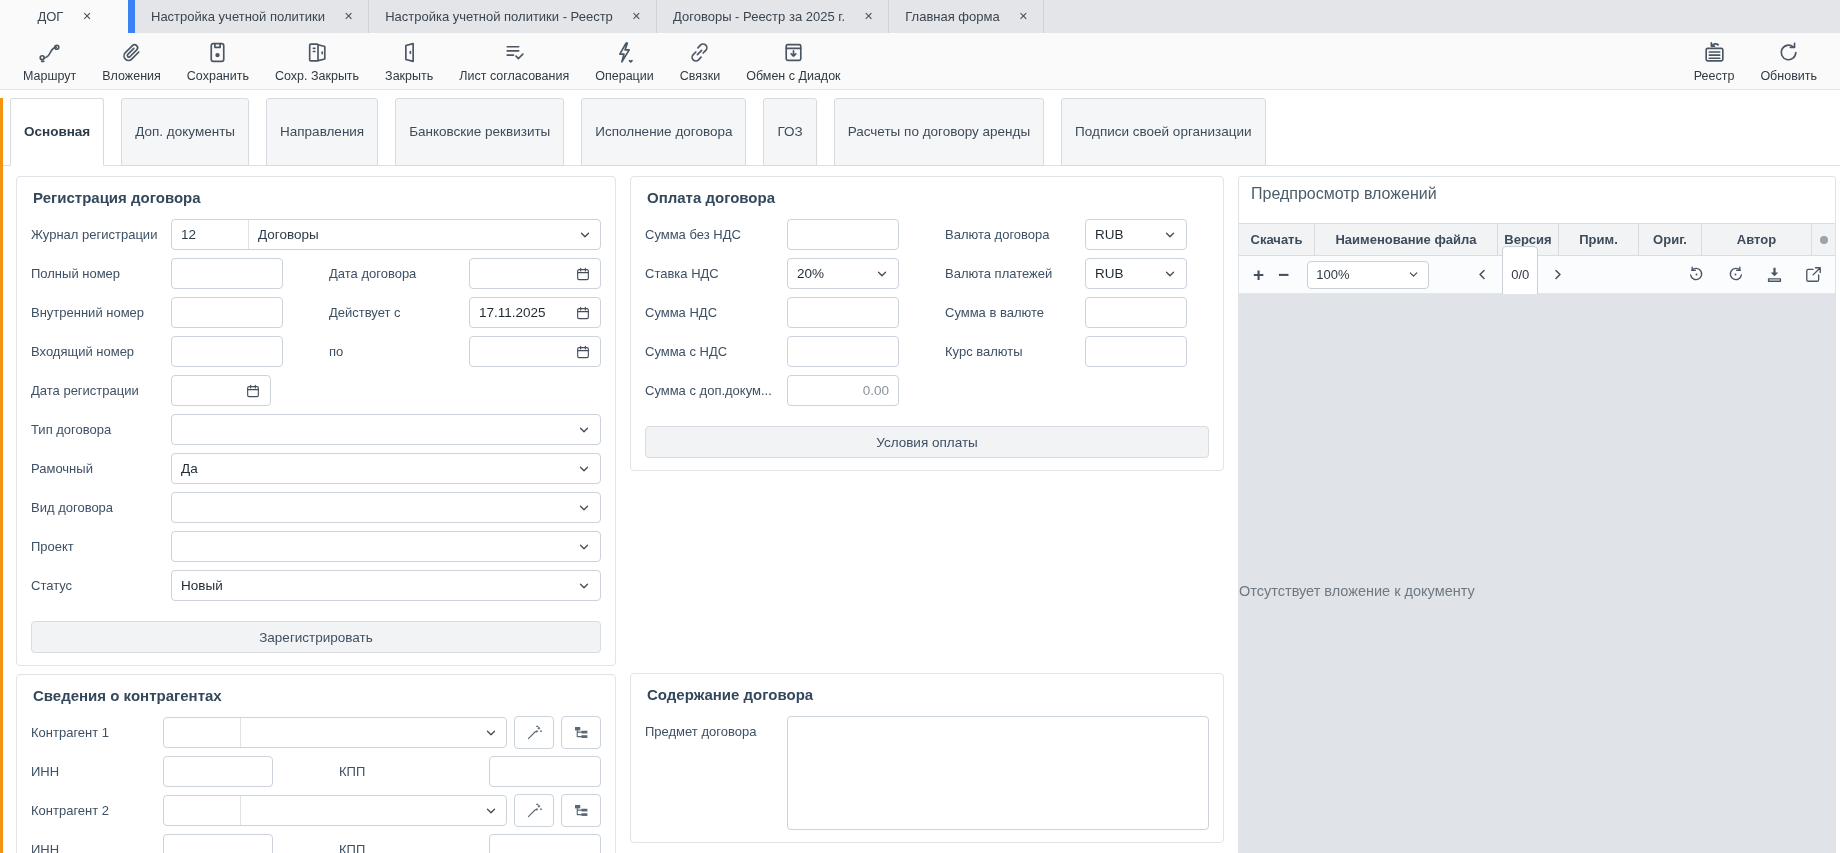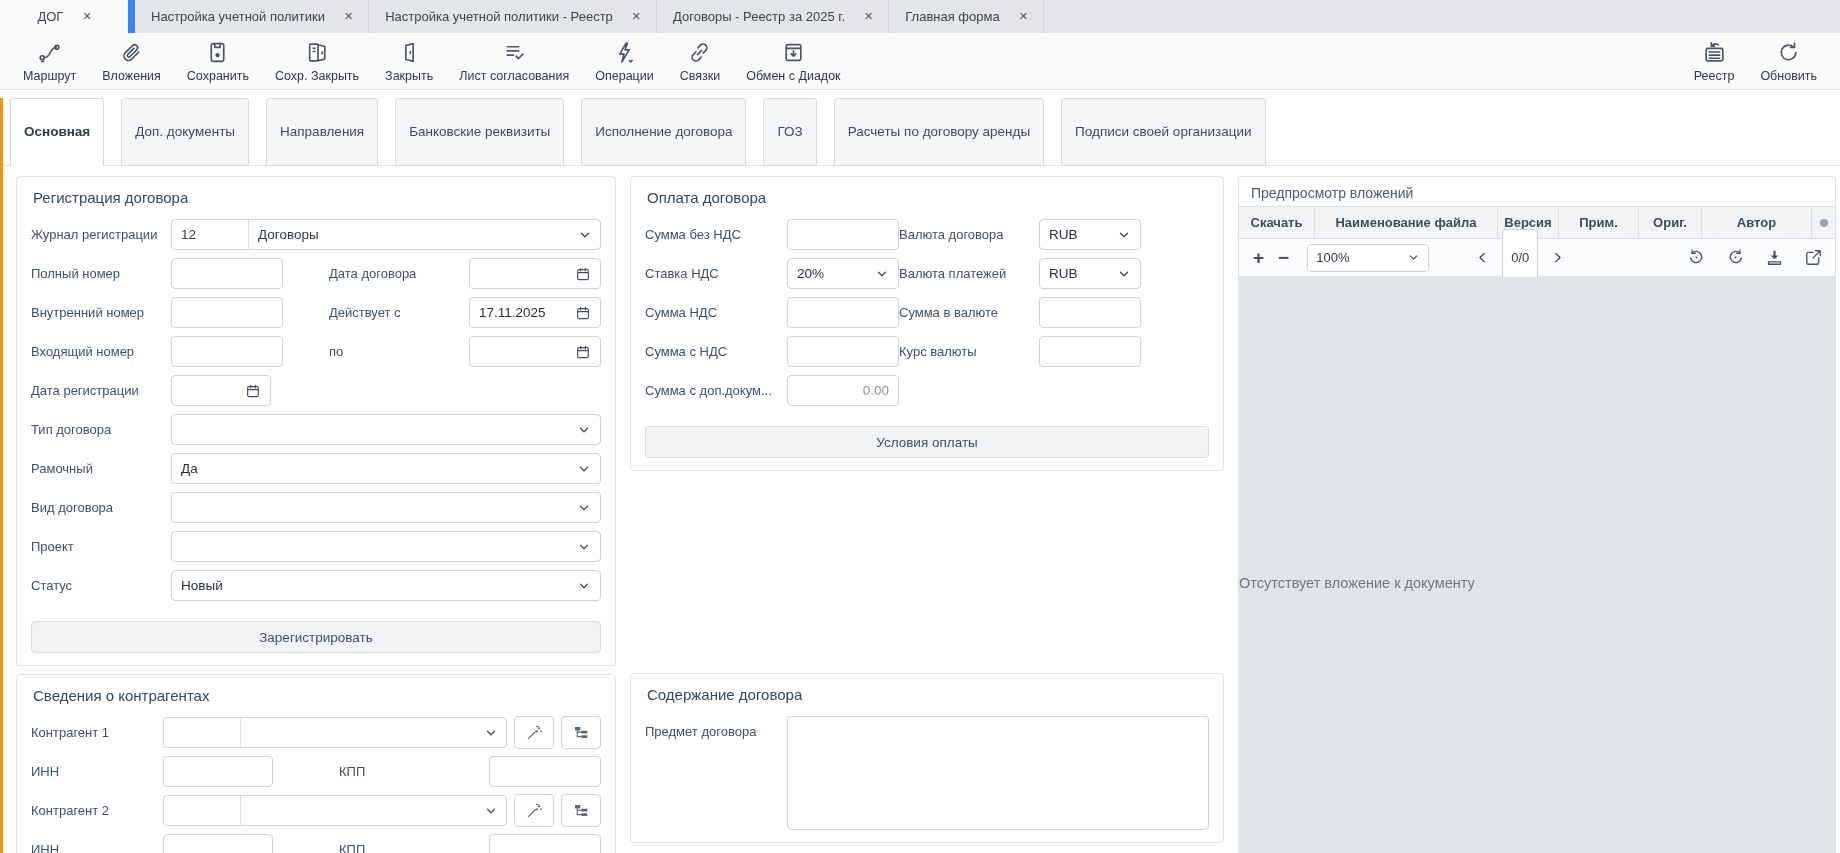--- a/index.html
+++ b/index.html
@@ -29,21 +29,21 @@
   .ftab{height:30px;line-height:30px;padding:18px 13px;background:#f5f6f8;border:1px solid #d7dbdf;
         border-radius:3px 3px 0 0;margin-right:17px;margin-bottom:-1px;color:#3e4c59;cursor:pointer;white-space:nowrap}
   .ftab.active{background:#fff;font-weight:bold;border-bottom-color:#fff;color:#2e3c49}
 
   .content{display:flex;gap:14px;padding:10px 4px 0 16px;align-items:flex-start}
   .col-left{width:600px;flex:none}
   .col-mid{width:594px;flex:none}
   .col-right{flex:1;min-width:0}
 
   .card{border:1px solid #e0e4e8;border-radius:4px;background:#fff;padding:12px 14px;box-sizing:border-box}
-  .card-title{font-size:15px;font-weight:normal;color:#33485c;margin:0 0 13px 2px}
+  .card-title{font-size:15px;font-weight:bold;color:#33485c;margin:0 0 13px 2px}
 
   .row{display:flex;align-items:center;margin-bottom:8px;height:31px}
   .row:last-child{margin-bottom:0}
   .lbl{font-size:13px;color:#3e5064;flex:none}
   .w140{width:140px}.w142{width:142px}.w132{width:132px}
   .lbl2{margin-left:46px;flex:none}
 
   .box{height:31px;border:1px solid #ccd3da;border-radius:4px;background:#fff;display:flex;
        align-items:center;padding:10px 9px;font-size:13.5px;color:#1f2a33;box-sizing:border-box;cursor:text}
   .sel{cursor:pointer;justify-content:space-between;gap:6px}
@@ -61,30 +61,30 @@
   .combo .chev{padding-right:8px}
 
   .btn-wide{height:30px;border:1px solid #d8dce1;border-radius:4px;background:#f2f3f5;font-size:13.5px;
             color:#3e5064;display:flex;align-items:center;justify-content:center;cursor:pointer;margin-top:20px}
 
   .iconbtn{width:38px;height:31px;flex:none;border:1px solid #ccd3da;border-radius:4px;margin-left:7px;
            display:flex;align-items:center;justify-content:center;cursor:pointer;background:#fff}
   .iconbtn svg{width:18px;height:18px;stroke:#5a6876;fill:none;stroke-width:1.5;stroke-linecap:round;stroke-linejoin:round}
 
   
-  .pctl{width:112px}.plbl2{width:140px;}.pctl2{width:102px}
+  .pctl{width:112px}.plbl2{width:140px;margin-left:46px}.pctl2{width:102px}
 
   
   .ta-row{display:flex;align-items:flex-start;margin-bottom:0}
   .ta{height:112px;flex:1;border:1px solid #ccd3da;border-radius:4px;background:#fff;cursor:text}
 
   
   .att{border:1px solid #dfe3e7;border-radius:3px;height:713px;display:flex;flex-direction:column;
        background:#fff;box-sizing:border-box;overflow:hidden}
-  .att-title{padding:8px 12px 5px;font-size:14px;color:#4c5c6a}
+  .att-title{padding:8px 12px 20px;font-size:16px;color:#4c5c6a}
   .att-head{display:flex;align-items:stretch;height:31px;background:#f1f3f5;border-top:1px solid #d9dde2;
             border-bottom:1px solid #d9dde2;font-size:13px;font-weight:bold;color:#3d4c5a}
   .att-col{display:flex;align-items:center;justify-content:center;border-right:1px solid #d9dde2;
            padding:0 4px;box-sizing:border-box;cursor:pointer;white-space:nowrap;overflow:hidden}
   .c0{width:76px}.c1{width:183px}.c2{width:61px}.c3{width:80px}.c4{width:63px}.c5{width:110px}
   .cscroll{flex:1;border-right:none;cursor:default}
   .scrolldot{width:8px;height:8px;border-radius:50%;background:#9aa3ac}
 
   .att-toolbar{display:flex;align-items:center;height:37px;padding:0 12px;gap:10px;background:#fbfcfd;
                border-bottom:1px solid #e4e7ea}

